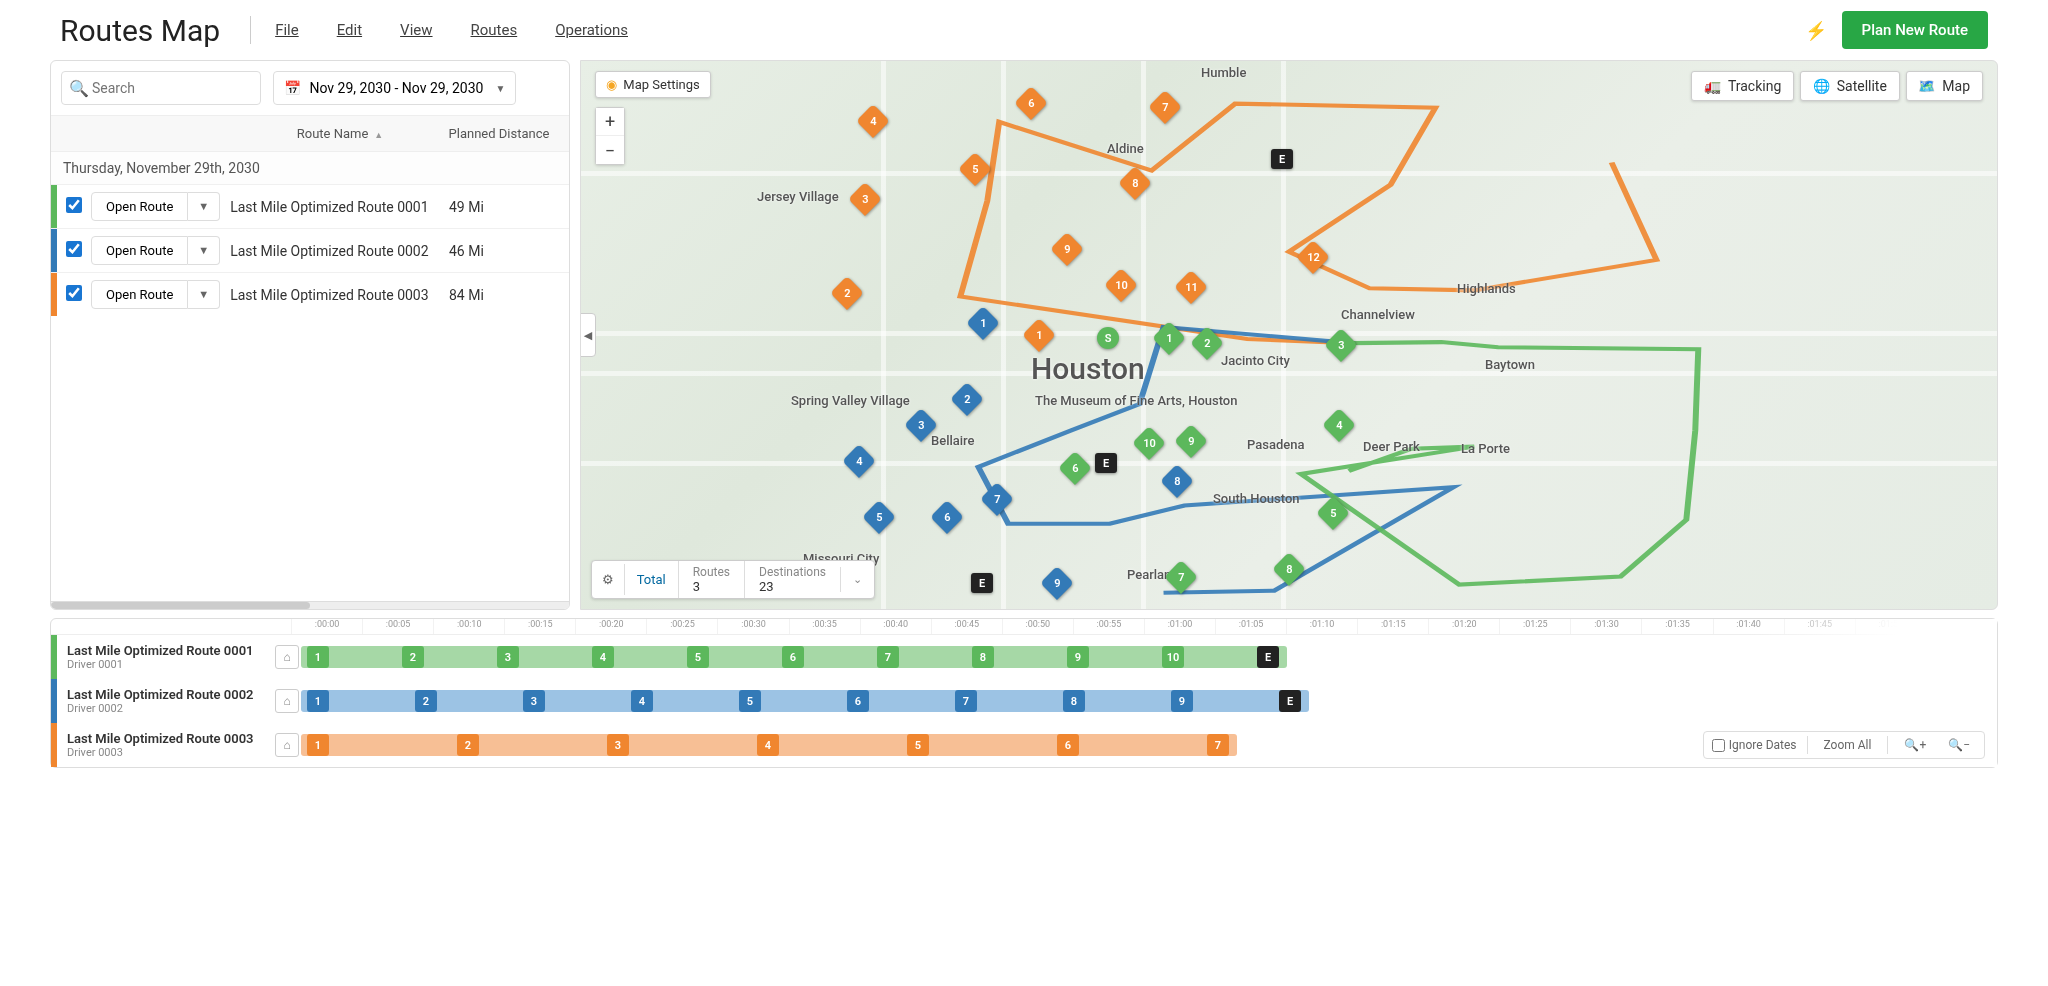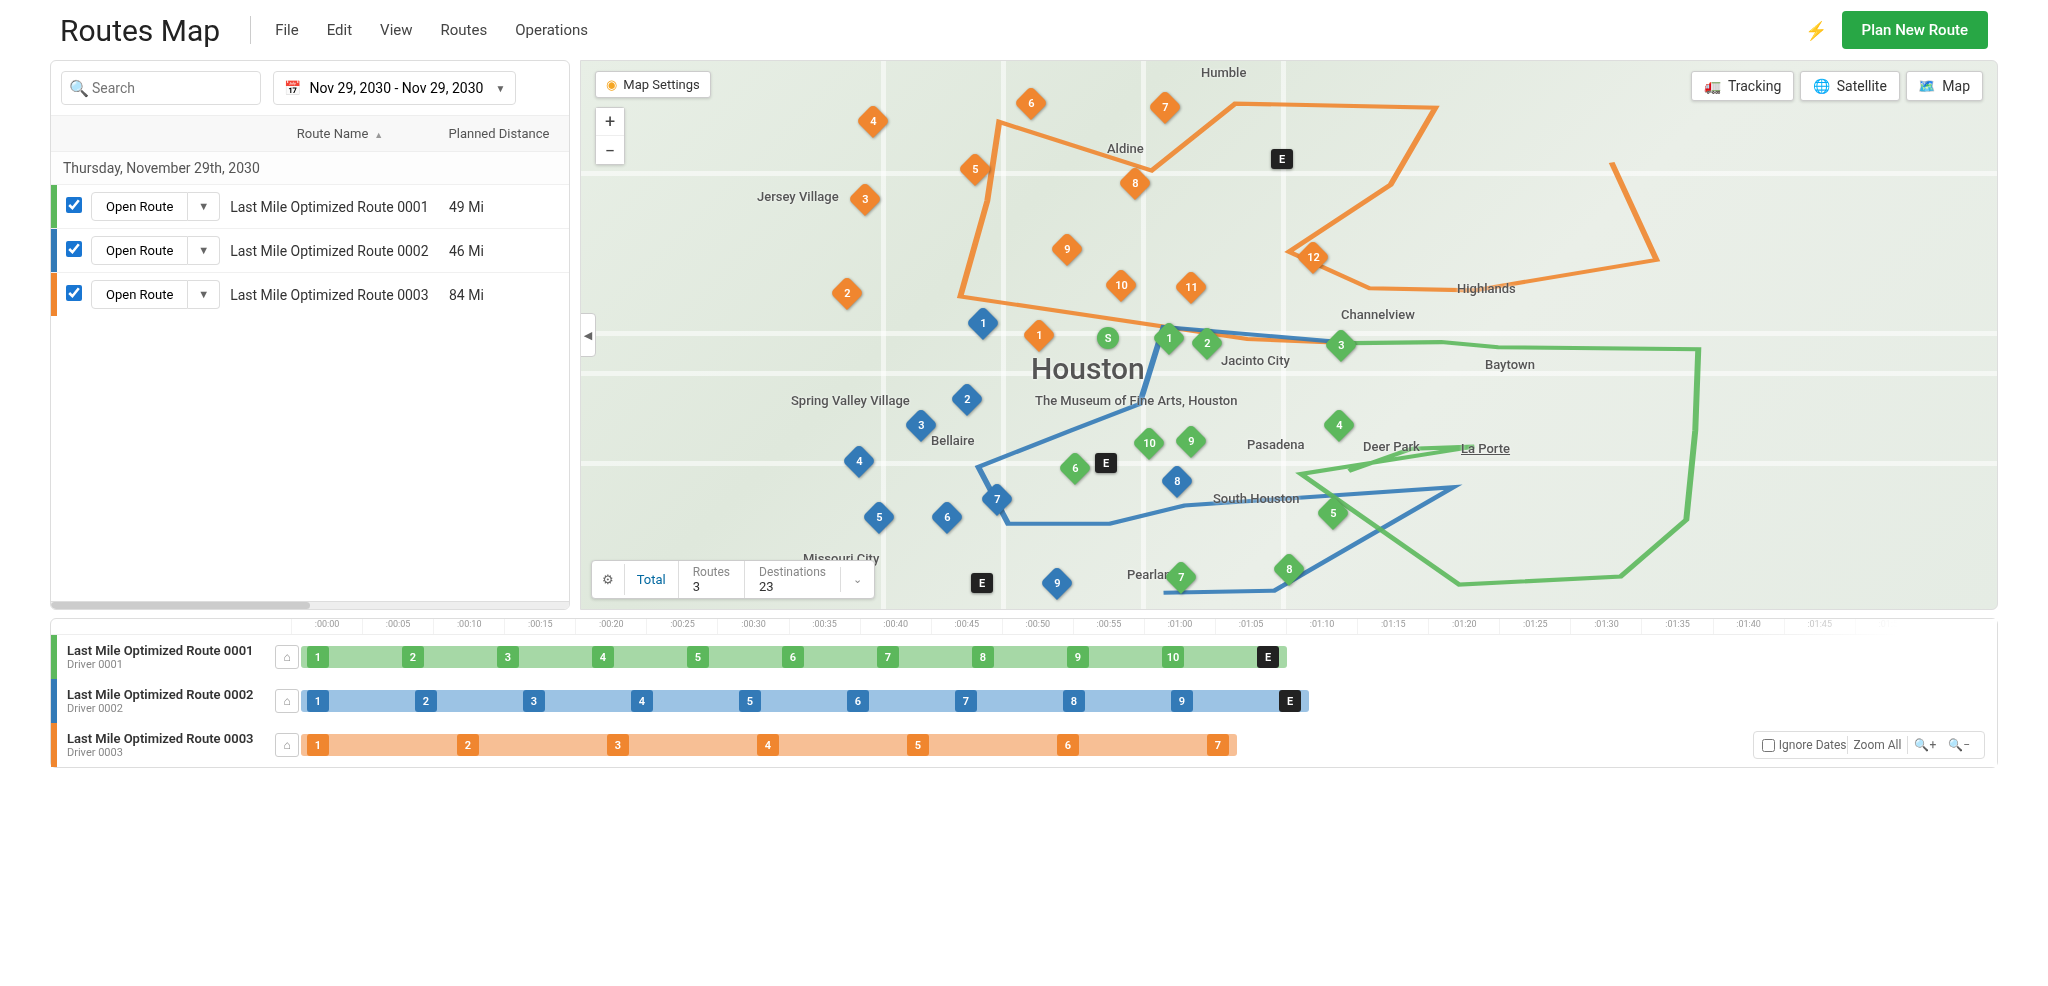--- a/index.html
+++ b/index.html
@@ -1,20 +1,20 @@
 <!DOCTYPE html>
 <html><head>
 <meta charset="utf-8">
 <style>
   * { box-sizing: border-box; margin: 0; padding: 0; font-family: -apple-system, BlinkMacSystemFont, "Segoe UI", Roboto, Arial, sans-serif; }
   body { background: #fff; width: 2048px; height: 986px; overflow: hidden; color: #333; }
   .topbar { display: flex; align-items: center; padding: 10px 60px; height: 60px; }
   .app-title { font-size: 30px; font-weight: 400; color: #222; margin-right: 20px; }
   .divider { width: 1px; height: 28px; background: #ccc; margin: 0 10px; }
-  .menu { display: flex; gap: 0; }
+  .menu { display: flex; gap: 10px; text-decoration: underline; }
   .menu-item { font-size: 15px; padding: 6px 14px; cursor: pointer; color: #444; }
   .top-right { margin-left: auto; display: flex; align-items: center; gap: 14px; }
   .bolt { font-size: 18px; color: #555; }
   .plan-btn { background: #28a745; color: #fff; border: none; padding: 10px 20px; font-size: 15px; border-radius: 4px; cursor: pointer; font-weight: 500; }
   .main { display: flex; padding: 0 50px; gap: 0; height: 550px; }
   .left-panel { width: 520px; border: 1px solid #ddd; border-radius: 6px; background: #fff; overflow: hidden; position: relative; display: flex; flex-direction: column; }
   .left-toolbar { display: flex; gap: 12px; padding: 10px; }
   .search-wrap { position: relative; flex: 0 0 200px; }
   .search-wrap input { width: 100%; padding: 8px 10px 8px 30px; border: 1px solid #ddd; border-radius: 4px; font-size: 14px; }
   .search-wrap .icon { position: absolute; left: 8px; top: 50%; transform: translateY(-50%); color: #aaa; }
@@ -80,21 +80,21 @@
   .tl-color { width: 6px; height: 100%; }
   .tl-label { width: 212px; padding: 4px 10px; font-size: 13px; flex-shrink: 0; }
   .tl-label .rn { font-weight: 600; color: #333; }
   .tl-label .dr { font-size: 11px; color: #888; }
   .tl-handle { width: 6px; text-align: center; color: #ccc; cursor: col-resize; }
   .tl-track { flex: 1; position: relative; height: 100%; display: flex; align-items: center; }
   .tl-home { width: 24px; height: 24px; background: #fff; border: 1px solid #ccc; border-radius: 3px; display: flex; align-items: center; justify-content: center; font-size: 12px; margin-right: 2px; color: #888; }
   .tl-bar { height: 22px; border-radius: 3px; margin: 0; position: relative; }
   .tl-stop { position: absolute; width: 22px; height: 22px; border-radius: 3px; display: flex; align-items: center; justify-content: center; color: #fff; font-size: 11px; font-weight: 600; }
   .tl-fade { position: absolute; right: 0; top: 0; bottom: 0; width: 250px; background: linear-gradient(to right, rgba(255,255,255,0), #fff 60%); pointer-events: none; }
-  .tl-controls { position: absolute; right: 12px; bottom: 8px; display: flex; align-items: center; gap: 0; background: #fff; border: 1px solid #ddd; border-radius: 4px; padding: 4px 8px; font-size: 12px; color: #666; }
+  .tl-controls { position: absolute; right: 12px; bottom: 8px; display: flex; align-items: center; gap: 10px; background: #fff; border: 1px solid #ddd; border-radius: 4px; padding: 4px 8px; font-size: 12px; color: #666; }
   .tl-controls label { display: flex; align-items: center; gap: 4px; cursor: pointer; }
   .tl-controls .zbtn { cursor: pointer; padding: 2px 6px; }
   .tl-controls .sep { border-left: 1px solid #ddd; height: 18px; }
 
   .c-green  { background: #5cb85c; } .c-green-l  { background: #a6d8a6; } .c-green-d  { background: #5cb85c; }
   .c-blue   { background: #337ab7; } .c-blue-l   { background: #9cc3e4; } .c-blue-d   { background: #337ab7; }
   .c-orange { background: #f0862f; } .c-orange-l { background: #f7bf95; }
 
   svg.route-path { position:absolute; top:0; left:0; width:100%; height:100%; pointer-events:none; }
 </style>
@@ -195,21 +195,21 @@
     <div class="map-city-label big" style="left:450px;top:290px">Houston</div>
     <div id="map-labels">
         <div class="map-city-label small" style="left: 80px; top: 12px;">Cypress</div>
         <div class="map-city-label small" style="left: 210px; top: 332px;">Spring Valley Village</div>
         <div class="map-city-label small" style="left: 526px; top: 80px;">Aldine</div>
         <div class="map-city-label small" style="left: 620px; top: 4px;">Humble</div>
         <div class="map-city-label small" style="left: 350px; top: 372px;">Bellaire</div>
         <div class="map-city-label small" style="left: 546px; top: 506px;">Pearland</div>
         <div class="map-city-label small" style="left: 666px; top: 376px;">Pasadena</div>
         <div class="map-city-label small" style="left: 782px; top: 378px;">Deer Park</div>
-        <div class="map-city-label small" style="left: 880px; top: 380px; text-decoration: underline;">La Porte</div>
+        <div class="map-city-label small" style="left: 880px; top: 380px;">La Porte</div>
         <div class="map-city-label small" style="left: 760px; top: 246px;">Channelview</div>
         <div class="map-city-label small" style="left: 876px; top: 220px;">Highlands</div>
         <div class="map-city-label small" style="left: 904px; top: 296px;">Baytown</div>
         <div class="map-city-label small" style="left: 640px; top: 292px;">Jacinto City</div>
         <div class="map-city-label small" style="left: 612px; top: 430px; margin-left: 20px;">South Houston</div>
         <div class="map-city-label small" style="left: 106px; top: 508px;">Sugar Land</div>
         <div class="map-city-label small" style="left: 222px; top: 490px;">Missouri City</div>
         <div class="map-city-label small" style="left: 176px; top: 128px;">Jersey Village</div>
         <div class="map-city-label small" style="left: 454px; top: 332px;">The Museum of Fine Arts, Houston</div>
       </div>

